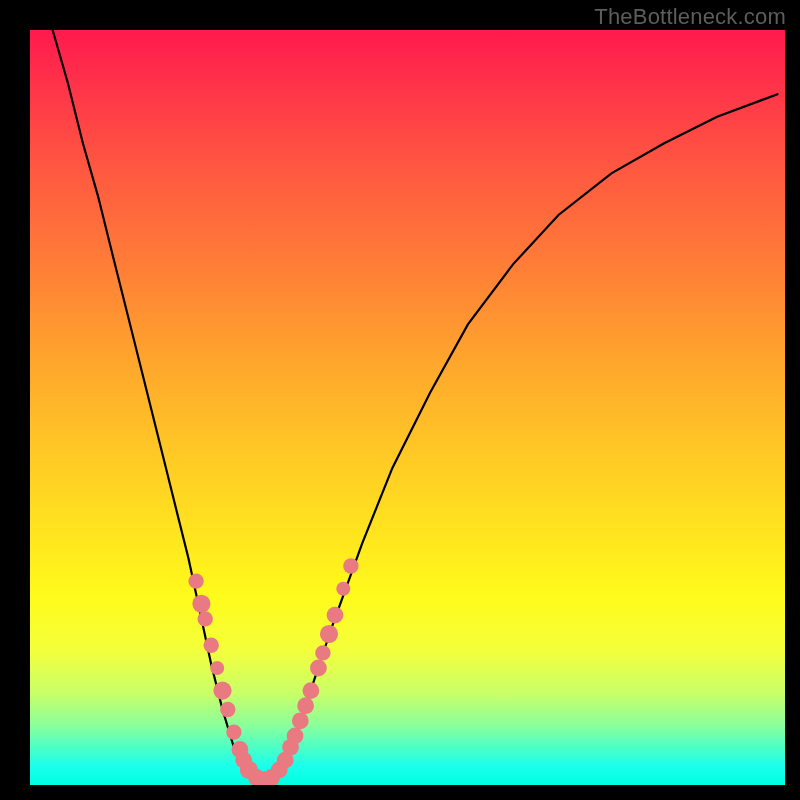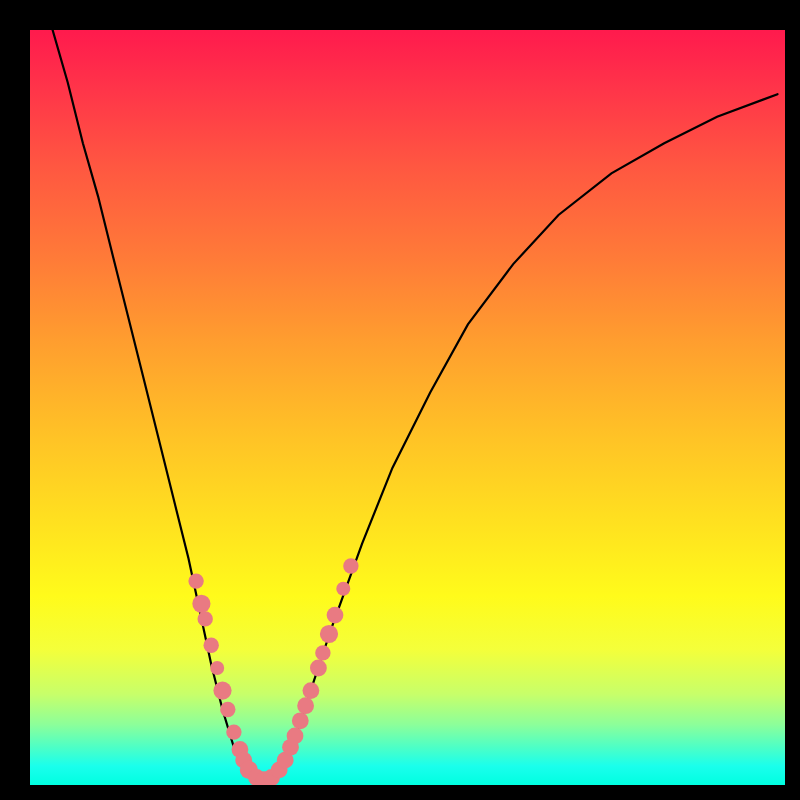--- a/index.html
+++ b/index.html
@@ -89,13 +89,14 @@
           <circle cx="280.9" cy="660.6" r="8.4" fill="#e97a82"></circle>
           <circle cx="288.4" cy="638.0" r="8.4" fill="#e97a82"></circle>
           <circle cx="292.9" cy="622.9" r="7.7" fill="#e97a82"></circle>
           <circle cx="299.0" cy="604.0" r="9.1" fill="#e97a82"></circle>
           <circle cx="305.0" cy="585.1" r="8.4" fill="#e97a82"></circle>
           <circle cx="313.3" cy="558.7" r="7.0" fill="#e97a82"></circle>
           <circle cx="320.9" cy="536.0" r="7.7" fill="#e97a82"></circle>
         </g>
     </svg>
   </div>
+  <div class="watermark">TheBottleneck.com</div>
 </div>
 
 </body></html>

